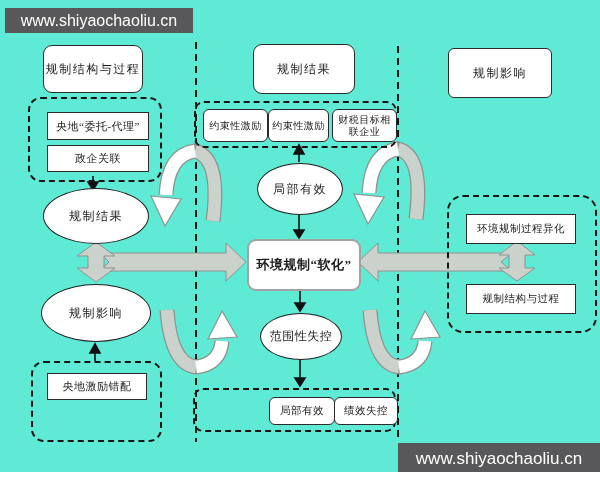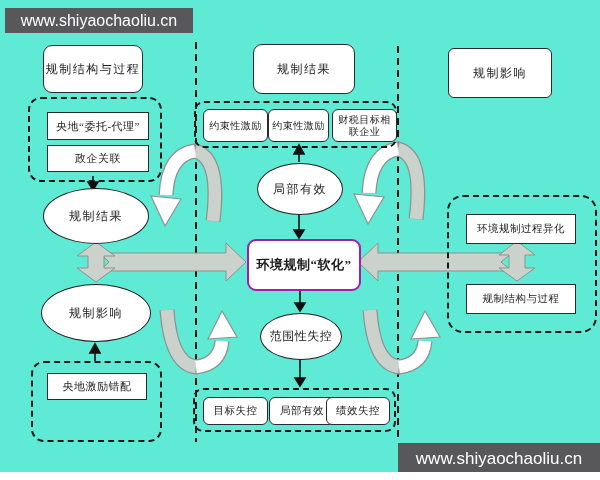--- a/index.html
+++ b/index.html
@@ -25,21 +25,21 @@
     display:flex;align-items:center;justify-content:center;
     font-size:11px;letter-spacing:0.5px;text-align:center;line-height:1.15;
   }
   .rbox{border-radius:6px;font-size:10px;padding:0 3px;}
   .ellipse{
     position:absolute;border:1.3px solid #202020;border-radius:50%;background:#fff;
     display:flex;align-items:center;justify-content:center;
     font-size:12px;letter-spacing:1.5px;text-align:center;
   }
   .center-box{
-    position:absolute;border:2px solid #a21caf;border-radius:9px;background:#fff;
+    position:absolute;border:2px solid #a3a3a3;border-radius:9px;background:#fff;
     display:flex;align-items:center;justify-content:center;
     font-size:13px;font-weight:600;letter-spacing:0.5px;
   }
   svg.layer{position:absolute;left:0;top:0;}
 </style>
 </head>
 <body>
 
 <div class="stage">
 
@@ -128,23 +128,22 @@
     <div class="sbox rbox" style="left:7px;top:6px;width:57px;height:31px;">约束性激励</div>
     <div class="sbox rbox" style="left:72px;top:6px;width:53px;height:31px;">约束性激励</div>
     <div class="sbox rbox" style="left:136px;top:6px;width:57px;height:31px;">财税目标相联企业</div>
   </div>
 
   <div class="ellipse" style="left:257px;top:163px;width:84px;height:50px;">局部有效</div>
   <div class="center-box" style="left:247px;top:239px;width:110px;height:48px;">环境规制“软化”</div>
   <div class="ellipse" style="left:260px;top:313px;width:80px;height:45px;letter-spacing:0.5px;">范围性失控</div>
 
   <div class="dgroup" style="left:193px;top:388px;width:199px;height:40px;border-radius:10px;">
-    <div class="sbox rbox" style="left:8px;top:7px;width:57px;height:26px;font-size:10.5px;">目标失控</div>
     <div class="sbox rbox" style="left:74px;top:7px;width:58px;height:26px;font-size:10.5px;">局部有效</div>
-    <div class="sbox rbox" style="left:131px;top:7px;width:56px;height:26px;font-size:10.5px;">绩效失控</div>
+    <div class="sbox rbox" style="left:139px;top:7px;width:56px;height:26px;font-size:10.5px;">绩效失控</div>
   </div>
 
   <div class="dgroup" style="left:447px;top:195px;width:146px;height:134px;border-radius:16px;">
     <div class="sbox" style="left:17px;top:17px;width:108px;height:28px;font-size:10.5px;">环境规制过程异化</div>
     <div class="sbox" style="left:17px;top:87px;width:108px;height:28px;font-size:10.5px;">规制结构与过程</div>
   </div>
 
 </div>
 
 </body></html>

